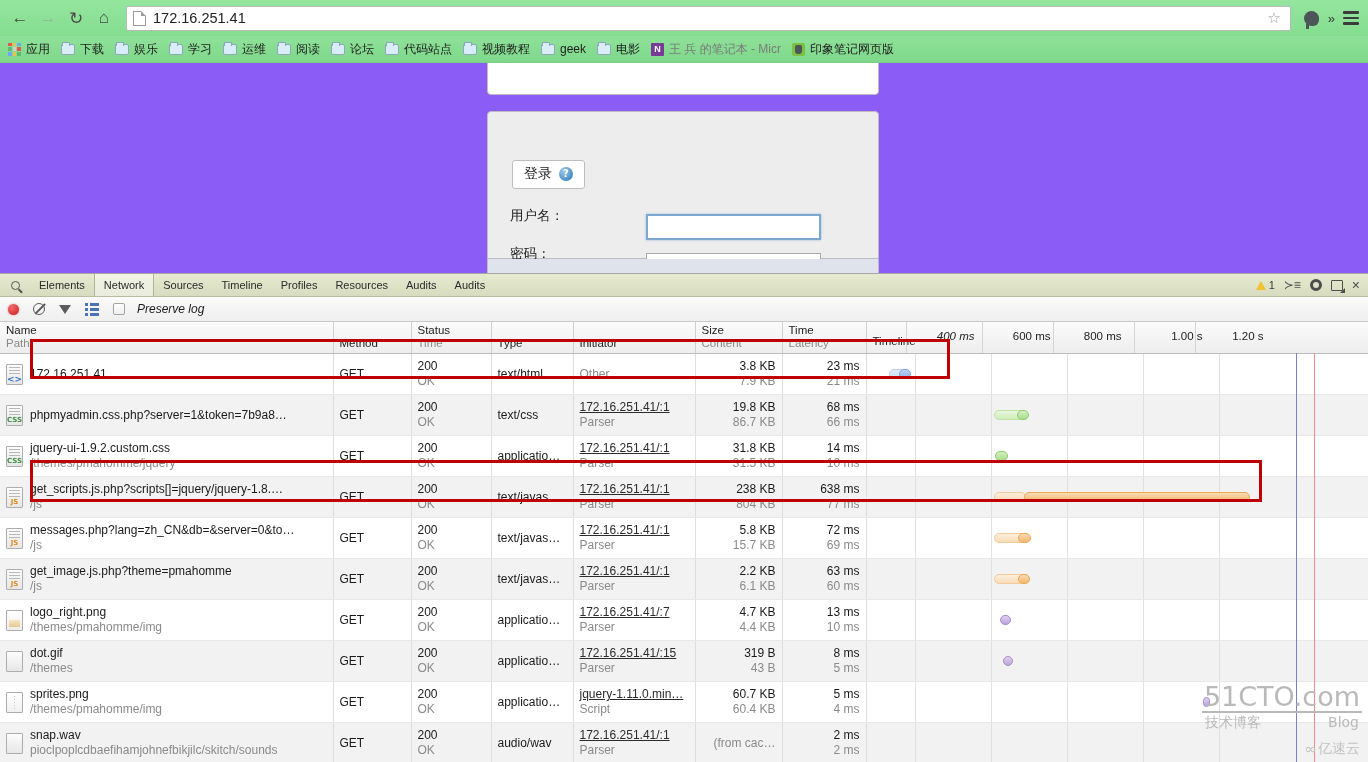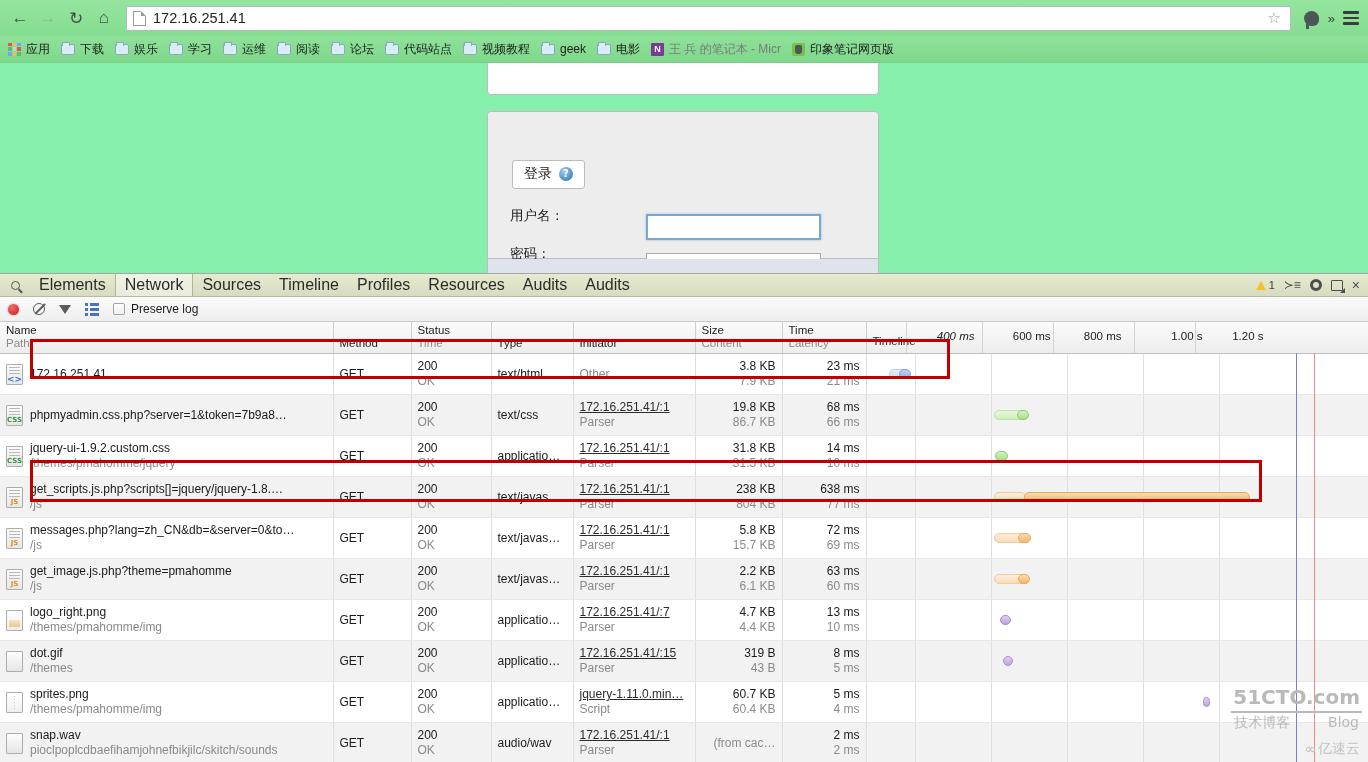--- a/index.html
+++ b/index.html
@@ -137,21 +137,21 @@
   }
   .ever-ico:after {
     content:""; position:absolute; left:3px; top:2px;
     width:7px; height:9px; background:#4c5557; border-radius: 2px 2px 3px 3px;
   }
   .bm.faded { color: #7b7b7b; }
 
   
   .page {
     flex: 0 0 210px;
-    background: #86efac;
+    background: #8b5cf6;
     position: relative;
     overflow: hidden;
   }
   .pma-top-panel {
     position: absolute; left: 487px; top: -40px;
     width: 392px; height: 72px;
     background: #fff;
     border: 1px solid #bdbdbd;
     border-radius: 4px;
   }
@@ -233,21 +233,21 @@
     width: 9px; height: 9px; border: 1.6px solid #565656; border-radius: 50%;
     position: relative; display: inline-block;
   }
   .magnifier:after {
     content:""; position: absolute; right: -4px; bottom: -3px;
     width: 5px; height: 1.6px; background: #565656; transform: rotate(45deg);
   }
   .dt-tab {
     padding: 0 9px;
     display: flex; align-items: center;
-    font-size: 16px; color: #2b2b2b;
+    font-size: 11px; color: #2b2b2b;
     cursor: default;
   }
   .dt-tab.active {
     background: rgba(255,255,255,.45);
     border-left: 1px solid #b0b49b;
     border-right: 1px solid #b0b49b;
     font-weight: normal;
   }
   .dt-tabs-right {
     margin-left: auto; display: flex; align-items: center; gap: 9px; padding-right: 8px;
@@ -295,22 +295,22 @@
     width: 0; height: 0;
     border-left: 6px solid transparent; border-right: 6px solid transparent;
     border-top: 9px solid #5b5b5b;
     position: relative;
   }
   .list-ico { display: flex; flex-direction: column; gap: 2px; }
   .list-ico i { display:flex; gap:2px; }
   .list-ico i:before { content:""; width:3px; height:3px; background:#4a74b5; }
   .list-ico i:after { content:""; width:9px; height:3px; background:#4a74b5; }
   .preserve {
-    display: flex; align-items: center; gap: 6px;
-    font-size: 12px; color: #1c1c1c;
+    display: flex; align-items: center; gap: 12px;
+    font-size: 12px; color: #1c1c1c; font-style: italic;
   }
   .cb {
     width: 12px; height: 12px; border: 1px solid #a3a3a3; border-radius: 2px;
     background: linear-gradient(#fefefe,#efefef);
   }
 
   
   .net-wrap { flex: 1 1 auto; position: relative; overflow: hidden; background:#fff; }
   table.net { border-collapse: collapse; width: 1368px; table-layout: fixed; }
   table.net th {
@@ -427,21 +427,21 @@
     z-index: 30;
   }
 
   .watermark {
     position: absolute; right: 6px; bottom: 30px;
     text-align: center; pointer-events: none; z-index: 20;
     user-select: none;
   }
   .wm-main {
     font-family: "DejaVu Sans", sans-serif;
-    font-size: 20px; font-weight: bold; color: #b9b9b9;
+    font-size: 27px; font-weight: normal; color: #b9b9b9;
     letter-spacing: 0px; line-height: 28px;
     border-bottom: 2px solid #b9b9b9;
     padding: 0 2px;
     margin-top: 28px;
   }
   .wm-sub {
     display:flex; justify-content: space-between; gap: 12px;
     font-size: 14px; color: #b9b9b9; padding: 1px 3px 0 3px;
     font-family: "DejaVu Sans", sans-serif;
   }

